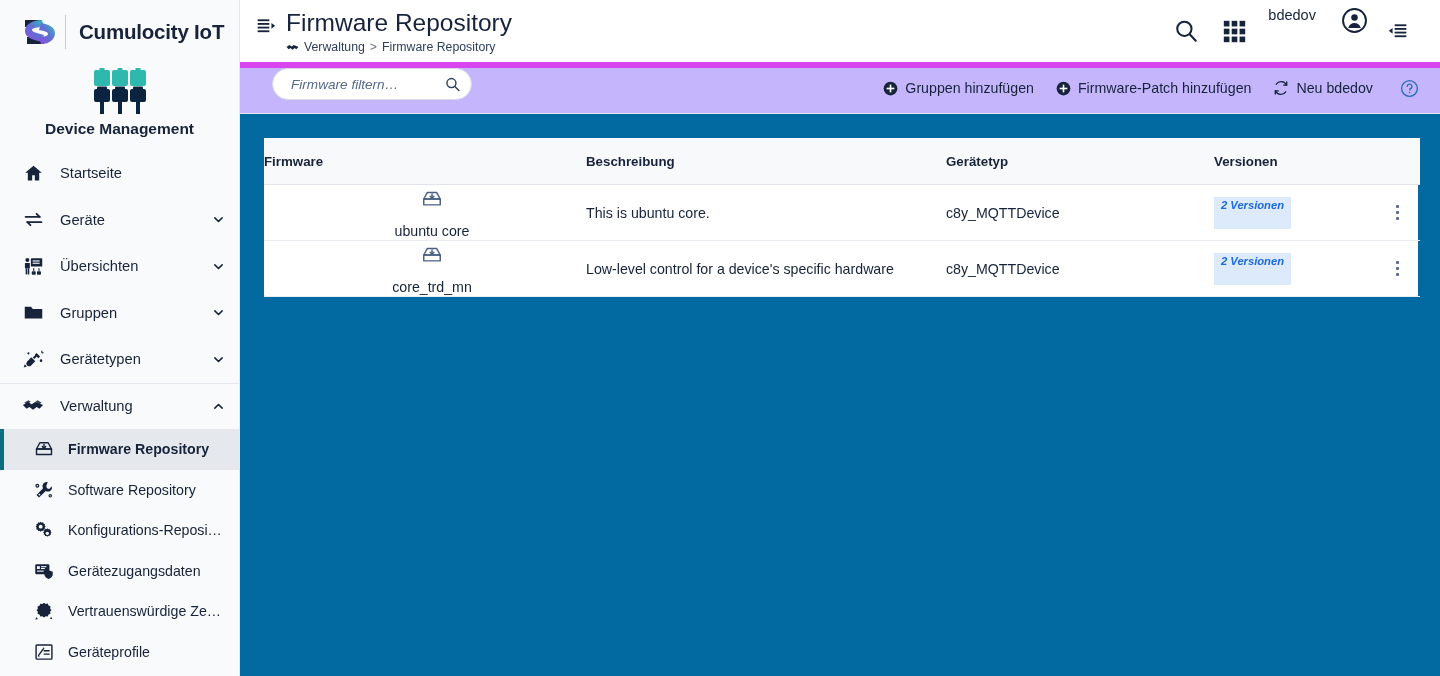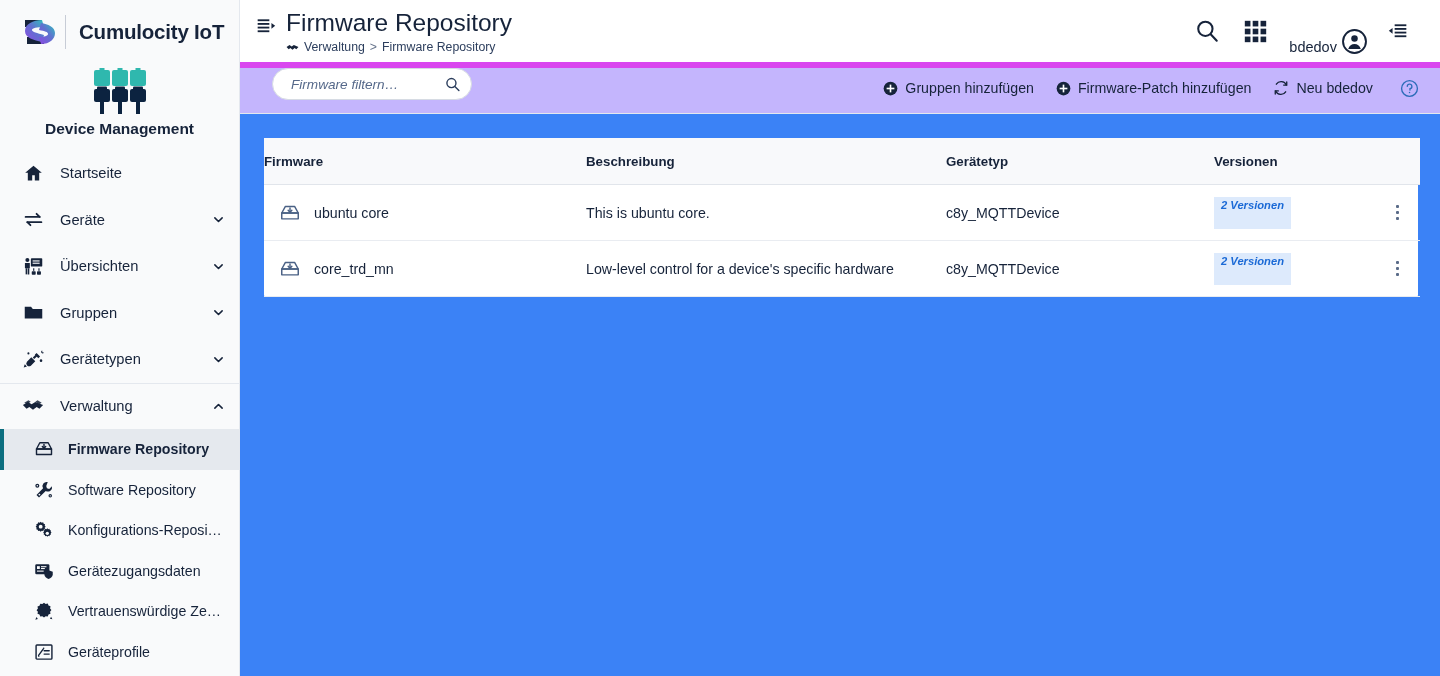--- a/index.html
+++ b/index.html
@@ -177,21 +177,21 @@
     height: 62px;
     padding-right: 4px;
   }
   .tb-btn {
     width: 48px; height: 48px;
     display: flex; align-items: center; justify-content: center;
     cursor: pointer;
     color: #16233a;
   }
   .user-chip {
-    display: flex; align-items: flex-end; gap: 4px;
+    display: flex; align-items: flex-start; gap: 25px;
     cursor: pointer;
     padding: 0 6px 0 10px;
     height: 48px;
   }
   .user-name { font-size: 14.5px; color: #16233a; }
 
   
   .actionbar {
     height: 52px;
     flex: 0 0 52px;
@@ -245,21 +245,21 @@
   .help-btn {
     width: 32px; height: 32px;
     display: flex; align-items: center; justify-content: center;
     margin-left: 10px;
     cursor: pointer;
   }
 
   
   .content {
     flex: 1 1 auto;
-    background: #3b82f6;
+    background: #0369a1;
     padding: 24px 22px 0 24px;
     overflow: hidden;
   }
   .card {
     background: #ffffff;
     border-radius: 2px;
   }
   table.data { width: 100%; border-collapse: collapse; table-layout: fixed; }
   table.data thead tr { background: #f8f9fb; }
   table.data thead th {
@@ -276,21 +276,21 @@
   th.c-ver { width: 160px; }
   th.c-menu { width: 46px; }
   table.data tbody td {
     border-bottom: 1px solid #e9ecf1;
     padding: 0;
     height: 56px;
     font-size: 14.2px;
     color: #16233a;
     vertical-align: middle;
   }
-  .fw-cell { display: flex; align-items: center; gap: 12px; padding-left: 14px; }
+  .fw-cell { display: flex; align-items: center; gap: 12px; padding-left: 14px; flex-direction: column; }
   .fw-icon { width: 24px; height: 24px; flex: 0 0 24px; display: flex; align-items: center; justify-content: center; }
   .fw-name { cursor: pointer; }
   .badge {
     display: inline-block;
     background: #ddeafc;
     color: #1b6ad6;
     font-size: 11.2px;
     font-weight: bold;
     border-radius: 0;
     padding: 3px 7px 17px 7px;

